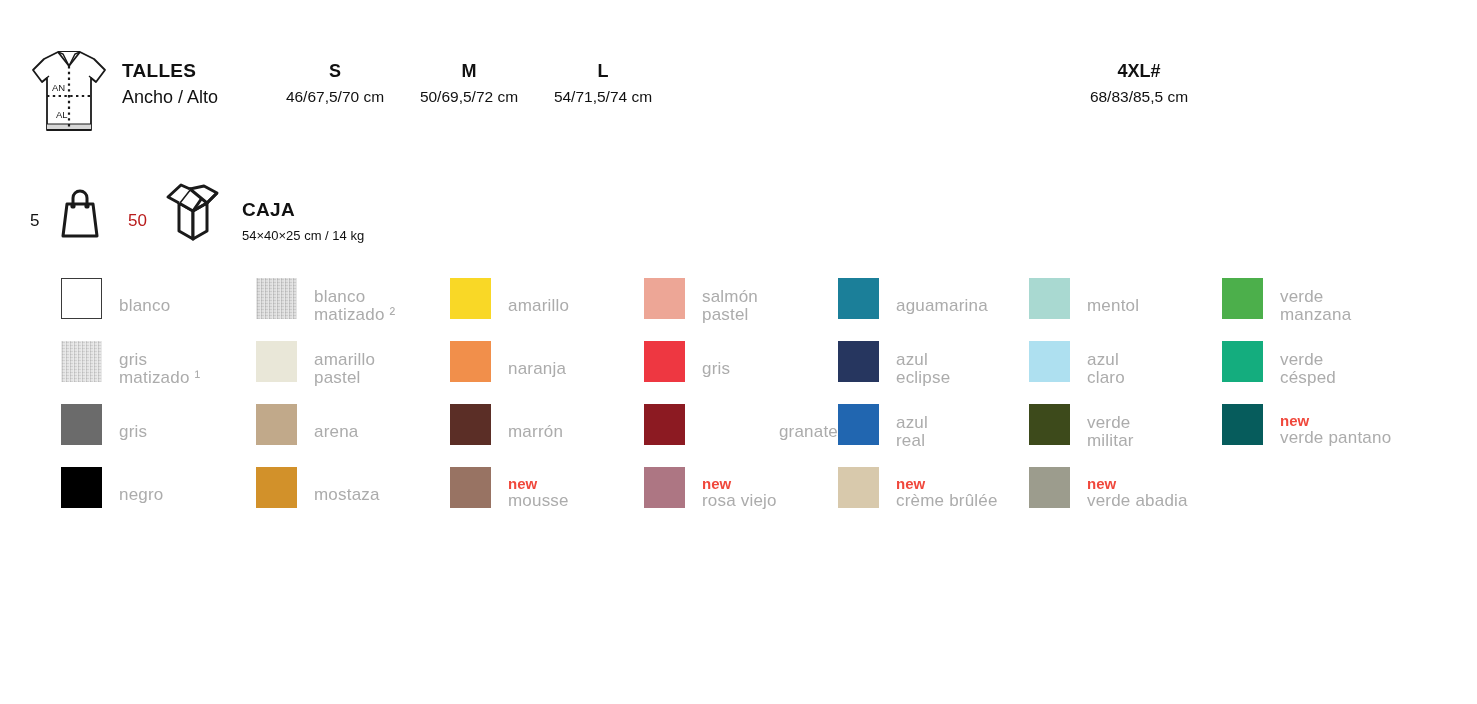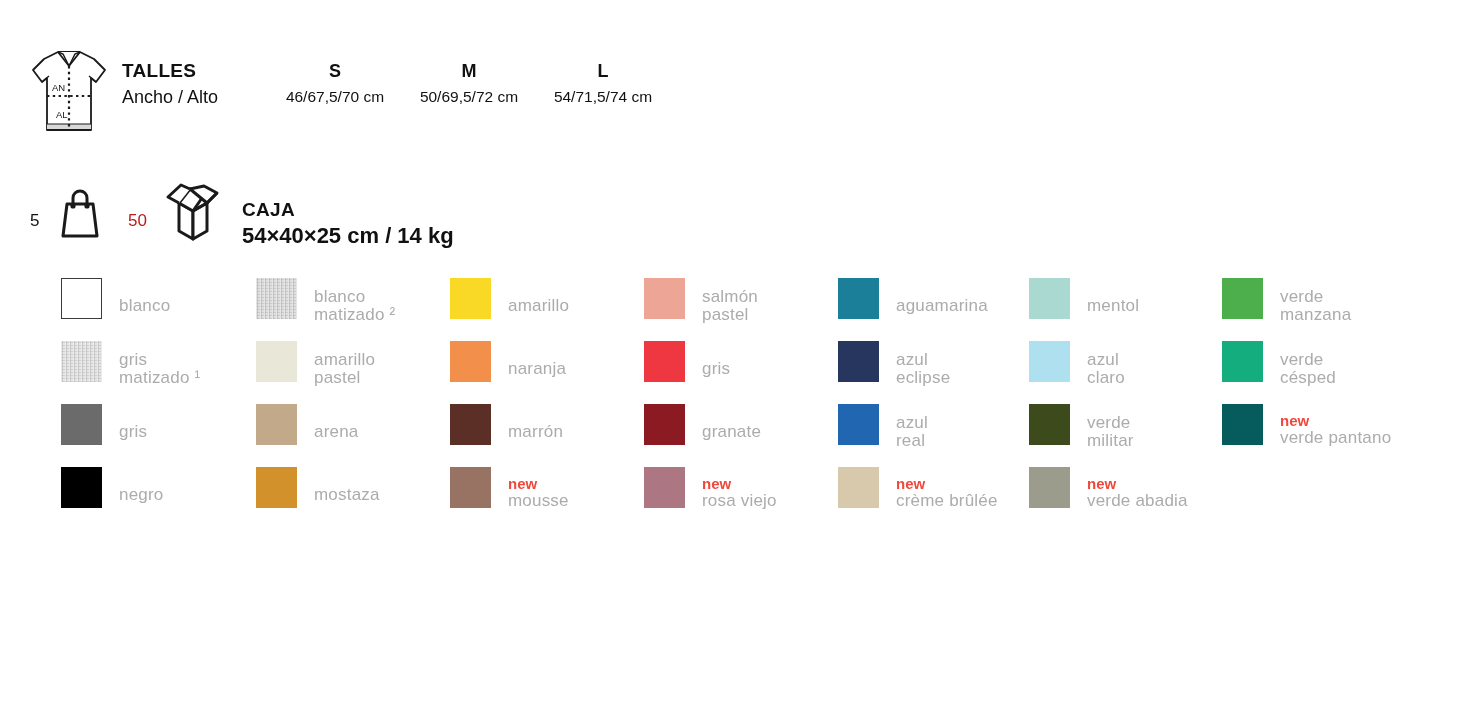--- a/index.html
+++ b/index.html
@@ -113,22 +113,22 @@
     top: 22px;
   }
   .box-title {
     font-size: 19px;
     font-weight: bold;
     letter-spacing: 0.3px;
     line-height: 26px;
     color: #111111;
   }
   .box-dims {
-    font-size: 22px;
-    font-weight: bold;
+    font-size: 13px;
+    font-weight: normal;
     line-height: 26px;
     color: #111111;
     white-space: nowrap;
   }
 
   
   .colors-section {
     position: absolute;
     left: 0;
     top: 278px;
@@ -225,20 +225,24 @@
     <div class="size-measure">46/67,5/70 cm</div>
   </div>
   <div class="size-col" style="left:394px">
     <div class="size-label">M</div>
     <div class="size-measure">50/69,5/72 cm</div>
   </div>
   <div class="size-col" style="left:528px">
     <div class="size-label">L</div>
     <div class="size-measure">54/71,5/74 cm</div>
   </div>
+  <div class="size-col" style="left:1064px">
+    <div class="size-label">4XL#</div>
+    <div class="size-measure">68/83/85,5 cm</div>
+  </div>
 </section>
 
 <section class="packaging-section">
 
   <div class="bag-count">5</div>
 
   <svg class="bag-icon" viewBox="0 0 56 56">
     <path d="M15 20 L41 20 L45 52 L11 52 Z" fill="#ffffff" stroke="#1a1a1a" stroke-width="3" stroke-linejoin="round"></path>
     <path d="M21 22 L21 14 A7 7 0 0 1 35 14 L35 22" fill="none" stroke="#1a1a1a" stroke-width="3" stroke-linecap="round"></path>
     <circle cx="21" cy="22" r="2.6" fill="#1a1a1a"></circle>
@@ -357,21 +361,21 @@
             <span class="color-label">salmón
 pastel</span>
           </div>
         </div>
         <div class="color-item" style="top: 63px;">
           <div class="swatch" style="background: rgb(238, 55, 65);"></div>
           <div class="color-text" style="top: 19px;">
             <span class="color-label">gris</span>
           </div>
         </div>
-        <div class="color-item" style="top: 126px;">
+        <div class="color-item" style="top: 126px; text-align: right;">
           <div class="swatch" style="background: rgb(140, 26, 34);"></div>
           <div class="color-text" style="top: 19px;">
             <span class="color-label">granate</span>
           </div>
         </div>
         <div class="color-item" style="top: 189px;">
           <div class="swatch" style="background: rgb(173, 118, 131);"></div>
           <div class="color-text" style="top: 8px;">
             <span class="color-new">new</span>
             <span class="color-label">rosa viejo</span>

